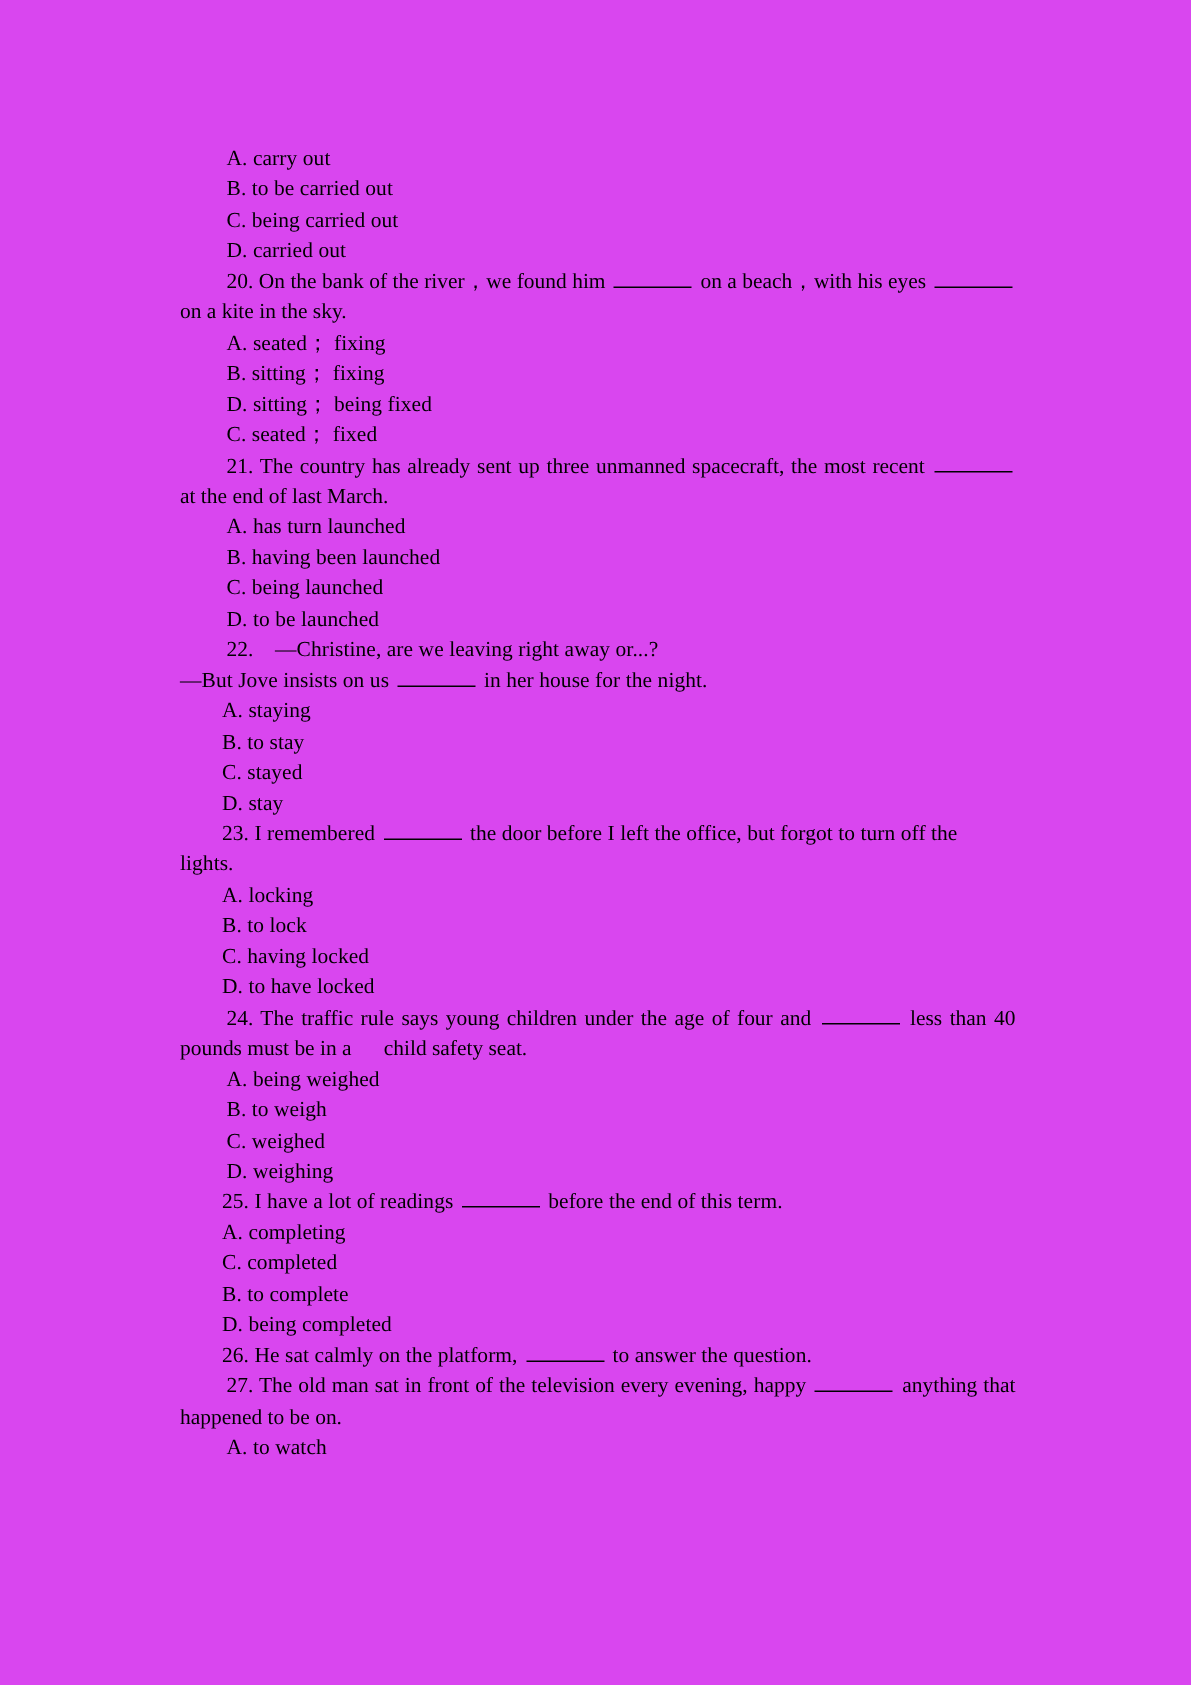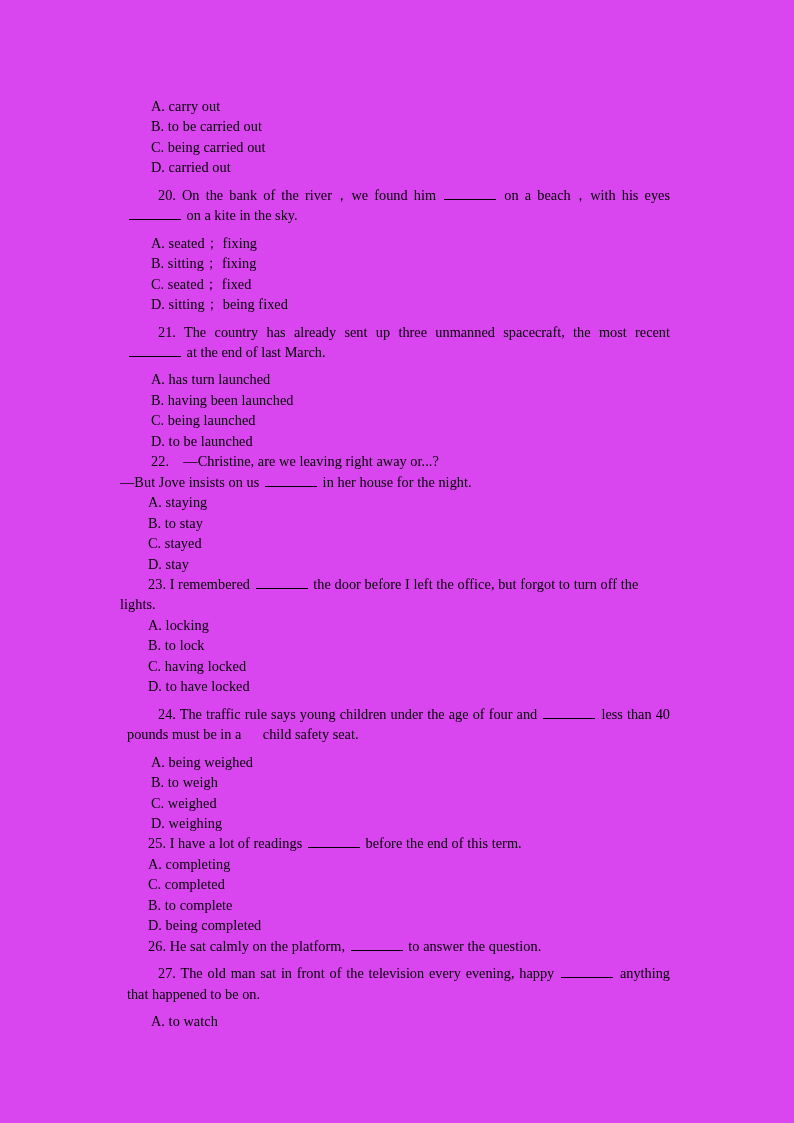--- a/index.html
+++ b/index.html
@@ -36,21 +36,21 @@
     letter-spacing: 0.05px;
   }
   
   .ind-lg { text-indent: 31px; }
   .ind-sm { text-indent: 28px; }
   .ind-none { text-indent: 0; }
   
   .para {
     font-size: 14.3px;
     line-height: 20.45px;
-    margin: 7px;
+    margin: 0;
     text-align: justify;
     text-justify: inter-word;
     white-space: normal;
   }
   .para.stretch { text-align-last: left; }
   .blank {
     display: inline-block;
     border-bottom: 1px solid #000;
     width: 52px;
     height: 0.82em;
@@ -66,22 +66,22 @@
   <div id="content">
 
     <div class="line ind-lg">A. carry out</div>
     <div class="line ind-lg">B. to be carried out</div>
     <div class="line ind-lg">C. being carried out</div>
     <div class="line ind-lg">D. carried out</div>
 
     <div class="para stretch ind-lg"><span>20. On the bank of the river，we found him </span><span class="blank"></span><span> on a beach，with his eyes </span><span class="blank"></span><span> on a kite in the sky.</span></div>
     <div class="line ind-lg">A. seated； fixing</div>
     <div class="line ind-lg">B. sitting； fixing</div>
+    <div class="line ind-lg">D. sitting； being fixed</div>
     <div class="line ind-lg">C. seated； fixed</div>
-    <div class="line ind-lg">D. sitting； being fixed</div>
 
     <div class="para stretch ind-lg"><span>21. The country has already sent up three unmanned spacecraft, the most recent </span><span class="blank"></span><span> at the end of last March.</span></div>
     <div class="line ind-lg">A. has turn launched</div>
     <div class="line ind-lg">B. having been launched</div>
     <div class="line ind-lg">C. being launched</div>
     <div class="line ind-lg">D. to be launched</div>
 
     <div class="line ind-lg">22. —Christine, are we leaving right away or...?</div>
     <div class="line ind-none"><span>—But Jove insists on us </span><span class="blank"></span><span> in her house for the night.</span></div>
     <div class="line ind-sm">A. staying</div>

